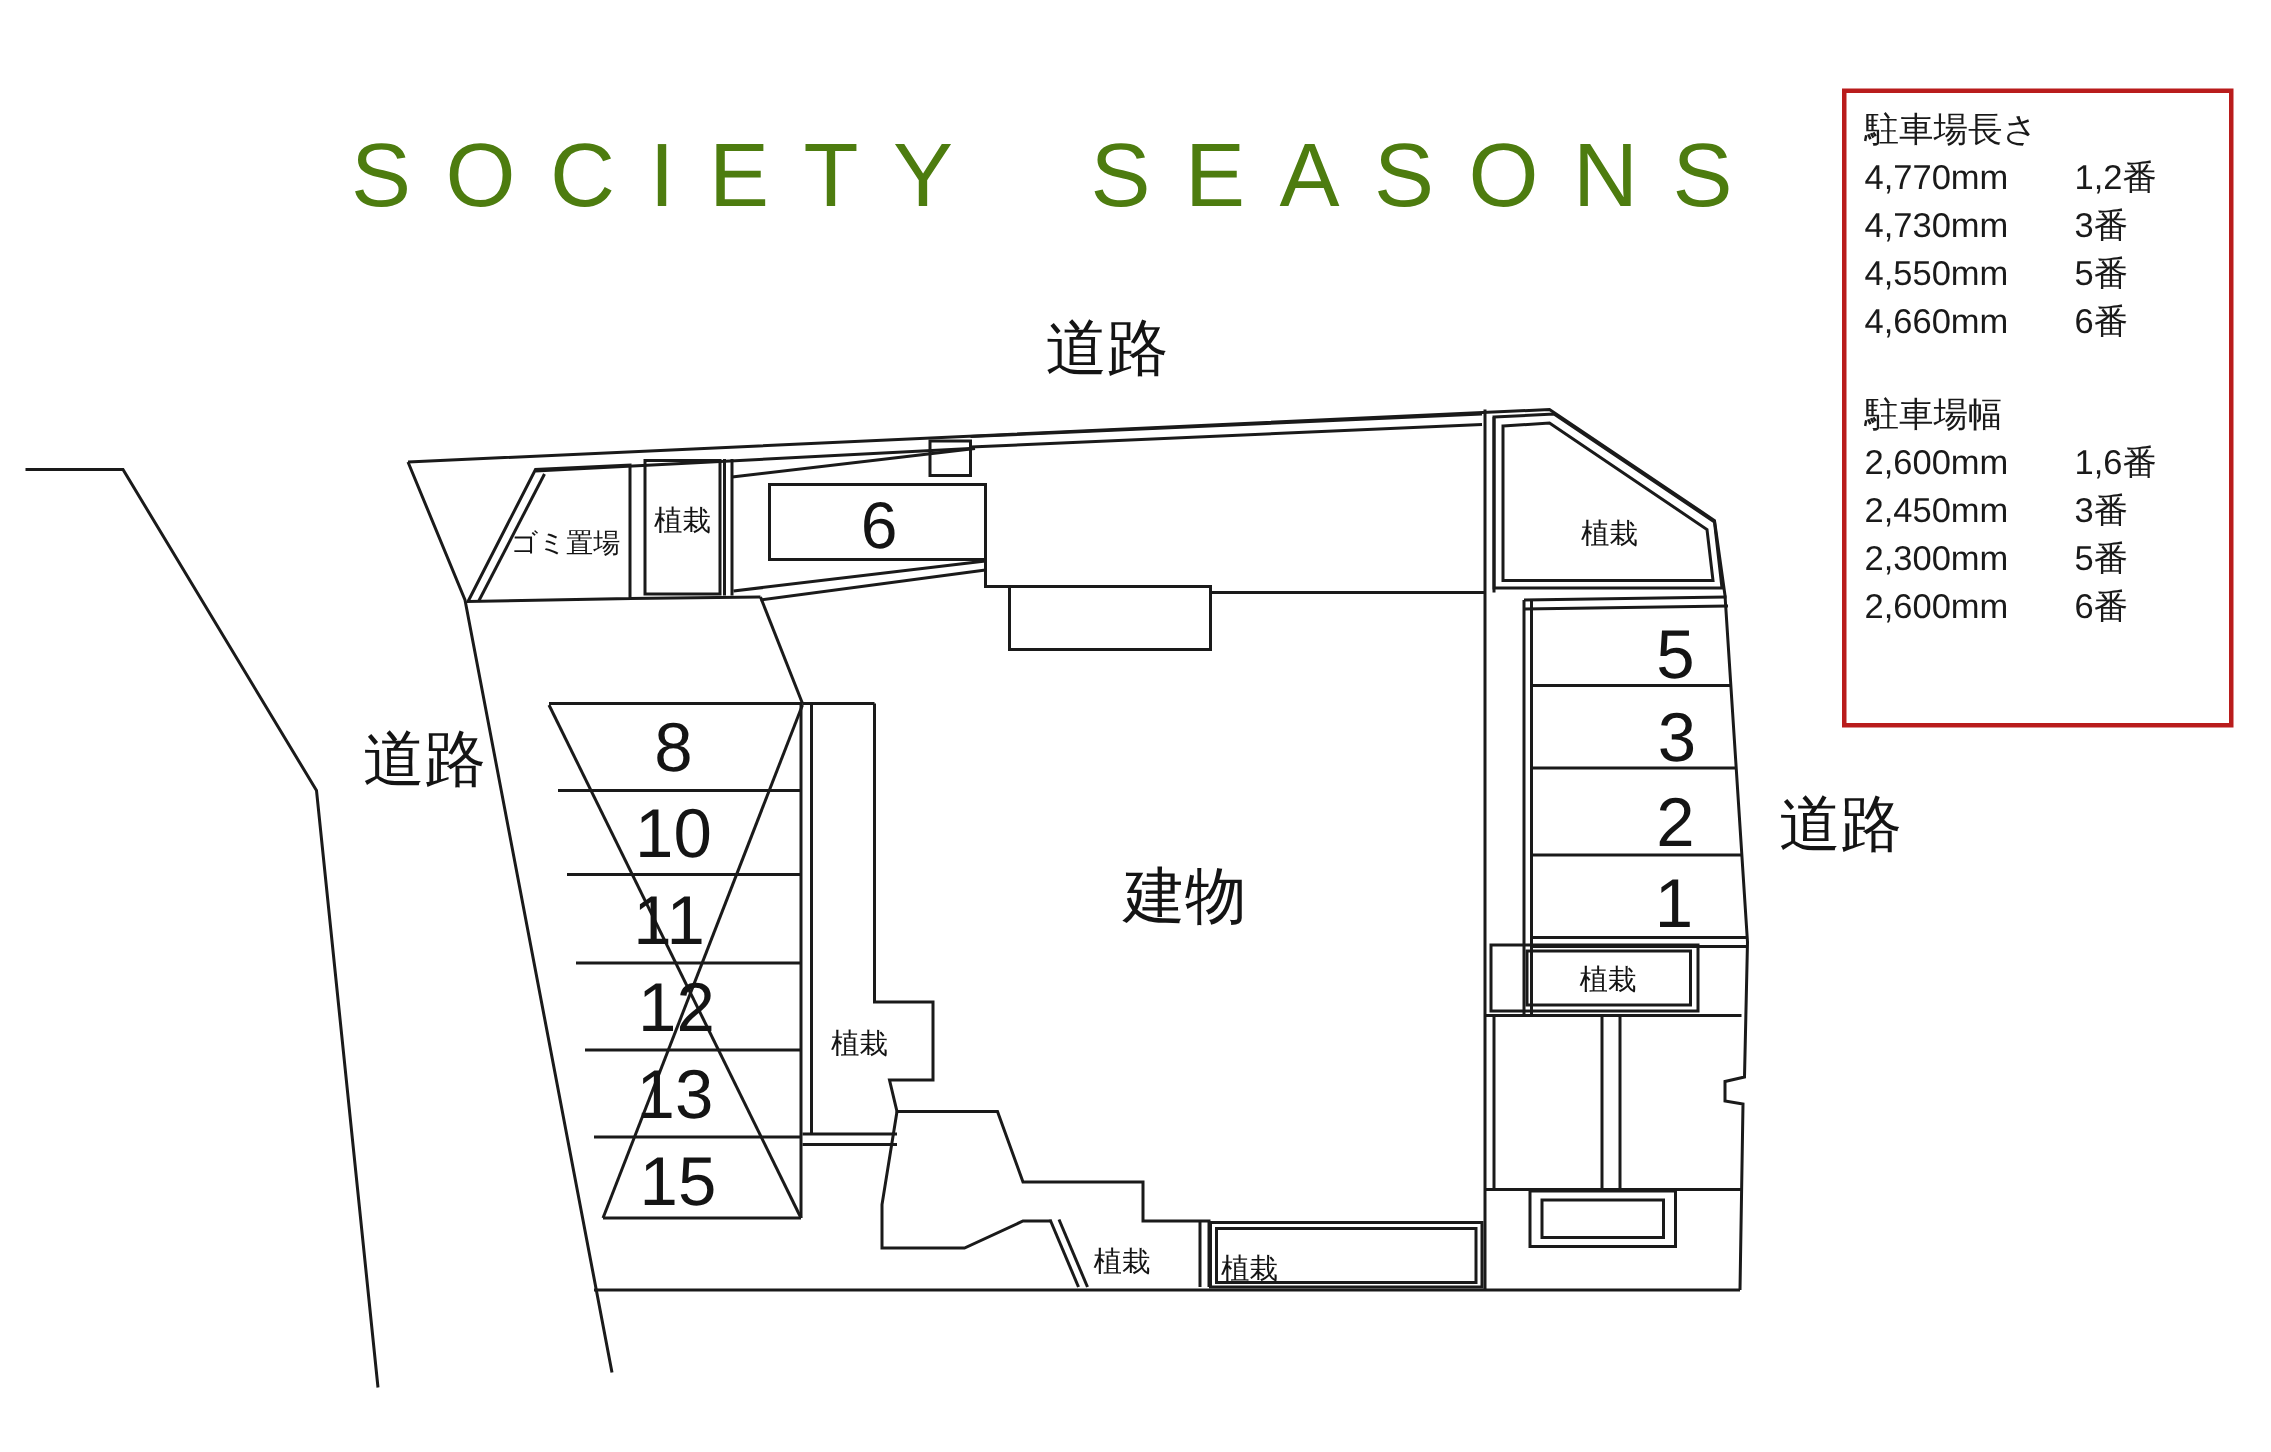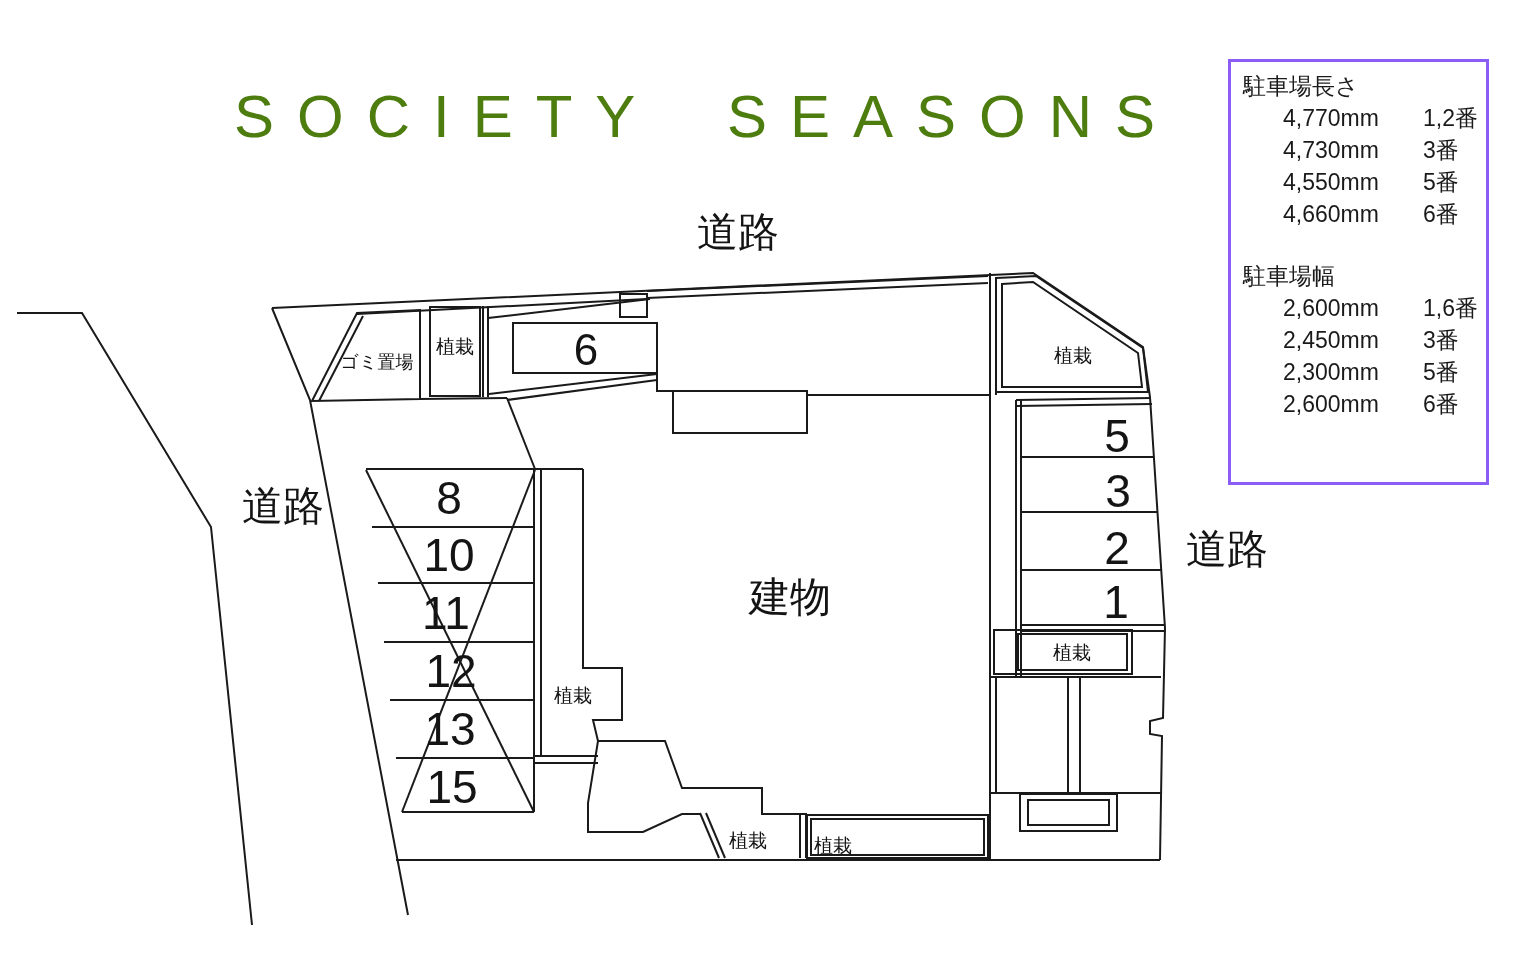--- a/index.html
+++ b/index.html
@@ -4,24 +4,24 @@
 <style>
   html,body{margin:0;padding:0;background:#ffffff;}
   #canvas{position:relative;width:1514px;height:968px;background:#fff;overflow:hidden;
           font-family:"Liberation Sans","DejaVu Sans",sans-serif;color:#111;}
   #plan-svg{position:absolute;left:0;top:0;}
   
   #title{position:absolute;left:234px;top:82px;font-size:60px;font-weight:400;
          letter-spacing:23px;word-spacing:30px;color:#4d7c0f;white-space:nowrap;}
   
   #info-box{position:absolute;left:1228px;top:59px;width:243px;height:412px;
-            border:3px solid #8b5cf6;padding:8px 0 0 12px;font-size:23px;line-height:32px;color:#1a1a1a;}
+            border:3px solid #b91c1c;padding:8px 0 0 12px;font-size:23px;line-height:32px;color:#1a1a1a;}
   #info-box .sect-gap{height:30px;}
   .info-row{display:flex;}
-  .info-row .val{width:140px;margin-left:40px;}
+  .info-row .val{width:140px;}
   
   text{fill:#141414;}
   .num{font-size:46px;text-anchor:middle;font-family:"Liberation Sans","DejaVu Sans",sans-serif;}
   .num6{font-size:44px;text-anchor:middle;}
   .jp-big{font-size:41px;text-anchor:middle;}
   .jp-small{font-size:19px;text-anchor:middle;}
   .jp-tiny{font-size:18px;text-anchor:middle;}
 </style>
 </head>
 <body>

